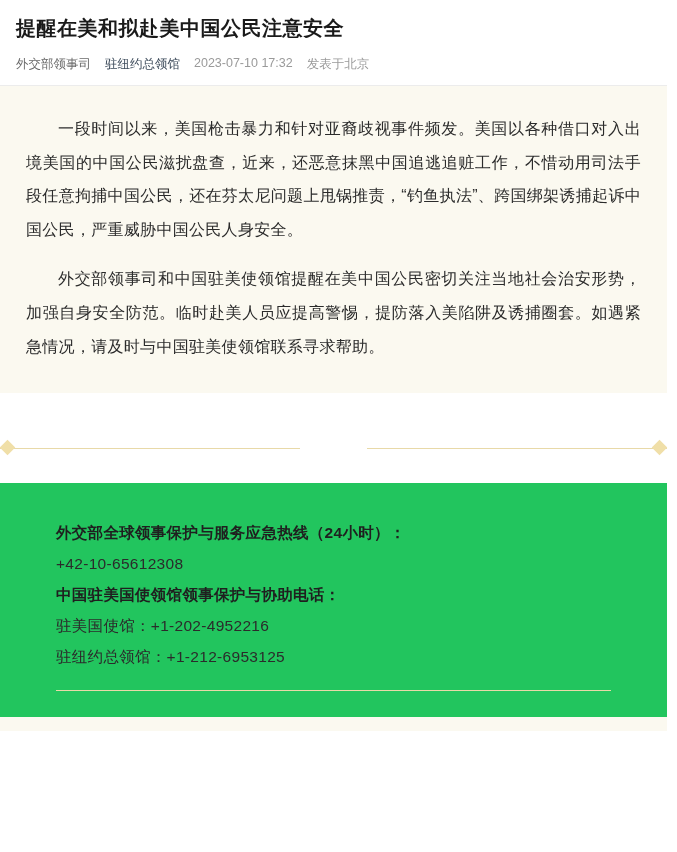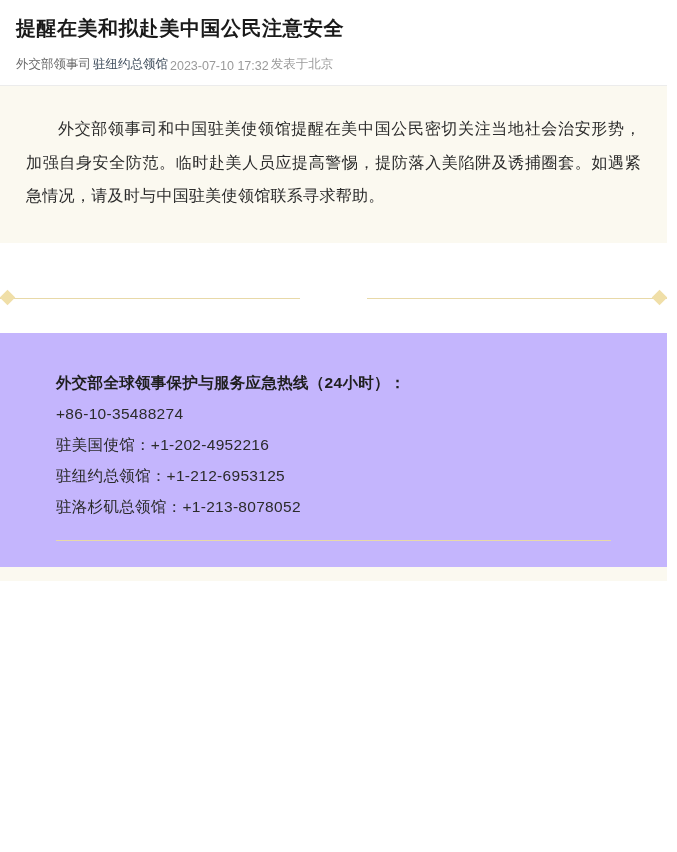--- a/index.html
+++ b/index.html
@@ -27,22 +27,22 @@
   .title {
     font-size: 20px;
     font-weight: bold;
     color: #1a1a1a;
     letter-spacing: 0.5px;
     line-height: 1.4;
     margin: 0 0 14px 0;
   }
   .meta-row {
     display: flex;
-    align-items: flex-end;
-    gap: 2px;
+    align-items: flex-start;
+    gap: 14px;
     font-size: 12.5px;
     color: #8c8c8c;
     padding-bottom: 12px;
   }
   .meta-source {
     color: #6b6b6b;
   }
   .meta-account {
     color: #3c4a5a;
   }
@@ -102,21 +102,21 @@
     background: #f0dfa8;
     transform: rotate(45deg);
   }
   .orn-diamond.d-left { left: 2px; }
   .orn-diamond.d-right { right: 2px; }
   .gap-white-2 {
     height: 22px;
     background: #ffffff;
   }
   .contact-block {
-    background: #c4b5fd;
+    background: #22c55e;
     padding: 34px 0 26px 0;
     box-sizing: border-box;
   }
   .contact-inner {
     padding: 0 56px;
   }
   .contact-heading {
     font-size: 15.5px;
     font-weight: bold;
     color: #1f1f1f;
@@ -150,40 +150,41 @@
       <span class="meta-source">外交部领事司</span>
       <span class="meta-account">驻纽约总领馆</span>
       <span class="meta-time">2023-07-10 17:32</span>
       <span class="meta-location">发表于北京</span>
     </div>
   </div>
 
   <div class="divider"></div>
 
   <div class="body-block">
+    <p class="para">一段时间以来，美国枪击暴力和针对亚裔歧视事件频发。美国以各种借口对入出境美国的中国公民滋扰盘查，近来，还恶意抹黑中国追逃追赃工作，不惜动用司法手段任意拘捕中国公民，还在芬太尼问题上甩锅推责，“钓鱼执法”、跨国绑架诱捕起诉中国公民，严重威胁中国公民人身安全。</p>
     <p class="para">外交部领事司和中国驻美使领馆提醒在美中国公民密切关注当地社会治安形势，加强自身安全防范。临时赴美人员应提高警惕，提防落入美陷阱及诱捕圈套。如遇紧急情况，请及时与中国驻美使领馆联系寻求帮助。</p>
   </div>
 
   <div class="gap-white"></div>
 
   <div class="ornament-row">
     <span class="orn-line left"></span>
     <span class="orn-line right"></span>
     <span class="orn-diamond d-left"></span>
     <span class="orn-diamond d-right"></span>
   </div>
 
   <div class="gap-white-2"></div>
 
   <div class="contact-block">
     <div class="contact-inner">
       <div class="contact-heading">外交部全球领事保护与服务应急热线（24小时）：</div>
-      <div class="contact-line">+86-10-35488274</div>
+      <div class="contact-line">+42-10-65612308</div>
+      <div class="contact-heading">中国驻美国使领馆领事保护与协助电话：</div>
       <div class="contact-line">驻美国使馆：+1-202-4952216</div>
       <div class="contact-line">驻纽约总领馆：+1-212-6953125</div>
-      <div class="contact-line">驻洛杉矶总领馆：+1-213-8078052</div>
       <div class="contact-rule"></div>
     </div>
   </div>
 
   <div class="footer-pad"></div>
 
 </div>
 
 </body></html>

